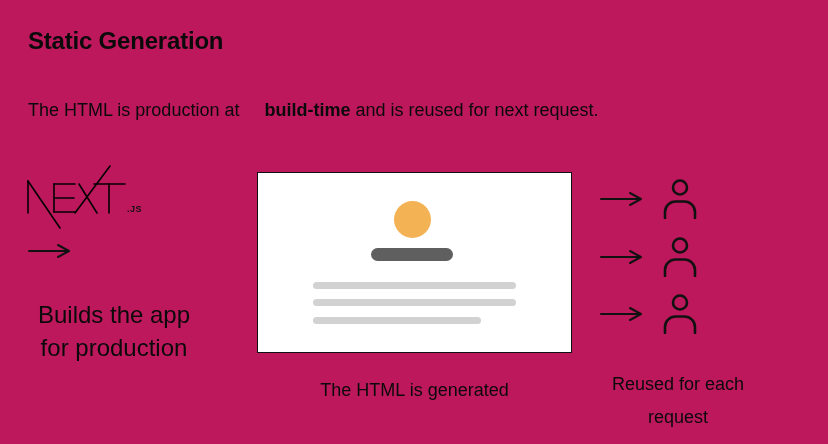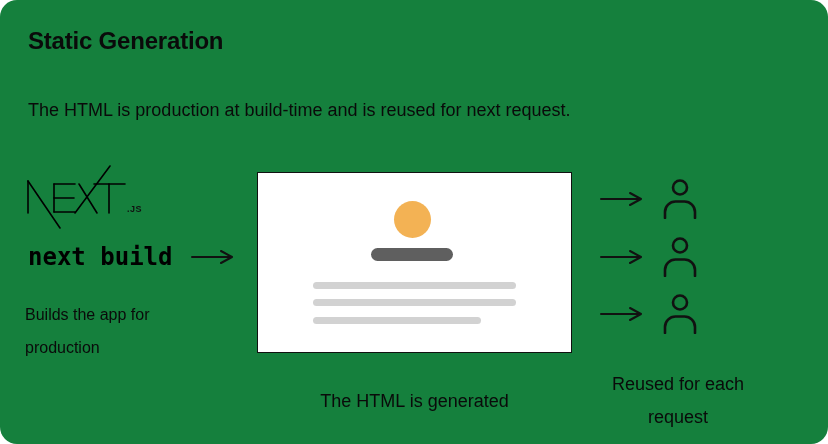--- a/index.html
+++ b/index.html
@@ -7,42 +7,41 @@
     --accent: #F3B254;
     --bar-dark: #5F5F5F;
     --bar-light: #D2D2D2;
   }
   * { margin: 0; padding: 0; box-sizing: border-box; }
   html, body { background: #ffffff; }
   .stage {
     position: relative;
     width: 828px;
     height: 444px;
-    background: #15803d;
+    background: #be185d;
     font-family: "Liberation Sans", sans-serif;
     color: var(--ink);
     overflow: hidden;
-    border-radius: 17px;
   }
   .title {
     position: absolute;
     left: 28px; top: 27px;
     font-size: 24px;
     font-weight: 700;
     letter-spacing: -0.2px;
     line-height: 28px;
   }
   .intro {
     position: absolute;
     left: 28px; top: 97px;
     font-size: 18px;
     line-height: 26px;
     white-space: nowrap;
   }
-  .intro b { font-weight: 400; }
+  .intro b { font-weight: 700; margin-left: 20px; }
 
   .logo-svg { position: absolute; left: 22px; top: 163px; }
 
   .command-row {
     position: absolute;
     left: 28px; top: 243px;
     display: flex;
     align-items: center;
     gap: 18px;
   }
@@ -50,22 +49,23 @@
     font-family: "DejaVu Sans Mono", monospace;
     font-weight: 700;
     font-size: 24px;
     line-height: 28px;
     color: #000;
   }
   .build-desc {
     position: absolute;
     left: 25px; top: 298px;
     width: 178px;
-    font-size: 16px;
+    font-size: 24px;
     line-height: 33px;
+    text-align: center;
   }
 
   .browser-box {
     position: absolute;
     left: 257px; top: 172px;
     width: 315px; height: 181px;
     border: 1.5px solid #111;
     background: #fff;
   }
   .hero-circle {
@@ -88,21 +88,21 @@
     height: 7px;
     border-radius: 4px;
     background: var(--bar-light);
   }
   .text-bar.b1 { top: 109px; width: 203px; }
   .text-bar.b2 { top: 126px; width: 203px; }
   .text-bar.b3 { top: 144px; width: 168px; }
 
   .box-caption {
     position: absolute;
-    left: 257px; top: 389px;
+    left: 257px; top: 378px;
     width: 315px;
     text-align: center;
     font-size: 18px;
     line-height: 24px;
   }
 
   .request-rows { position: absolute; left: 600px; top: 179px; width: 140px; }
   .request-row {
     display: flex;
     align-items: center;
@@ -141,21 +141,20 @@
 
     <path d="M57 21 L75 50"></path>
     <path d="M53 50 L88 3"></path>
 
     <path d="M72 21 L103 21"></path>
     <path d="M87 21 L87 50"></path>
     <text x="105" y="49" font-size="9" font-weight="600" letter-spacing="0.5" stroke="none" fill="#111" font-family="Liberation Sans, sans-serif">.JS</text>
   </svg>
 
   <div class="command-row">
-    <span class="command">next build</span>
     <svg width="46" height="16" viewBox="0 0 46 16" fill="none" stroke="#111" stroke-width="2" stroke-linecap="round" stroke-linejoin="round">
       <path d="M1 8 H40"></path>
         <path d="M30 2 L41 8 L30 14"></path>
     </svg>
   </div>
 
   <p class="build-desc">Builds the app for production</p>
 
   <div class="browser-box">
     <div class="hero-circle"></div>

